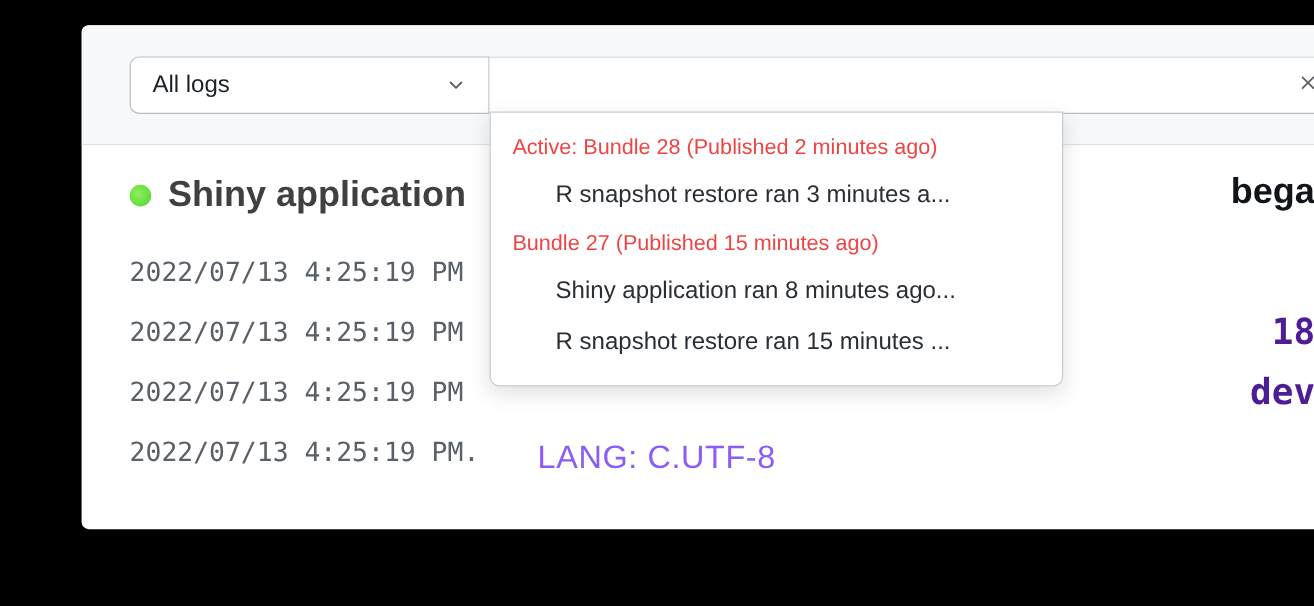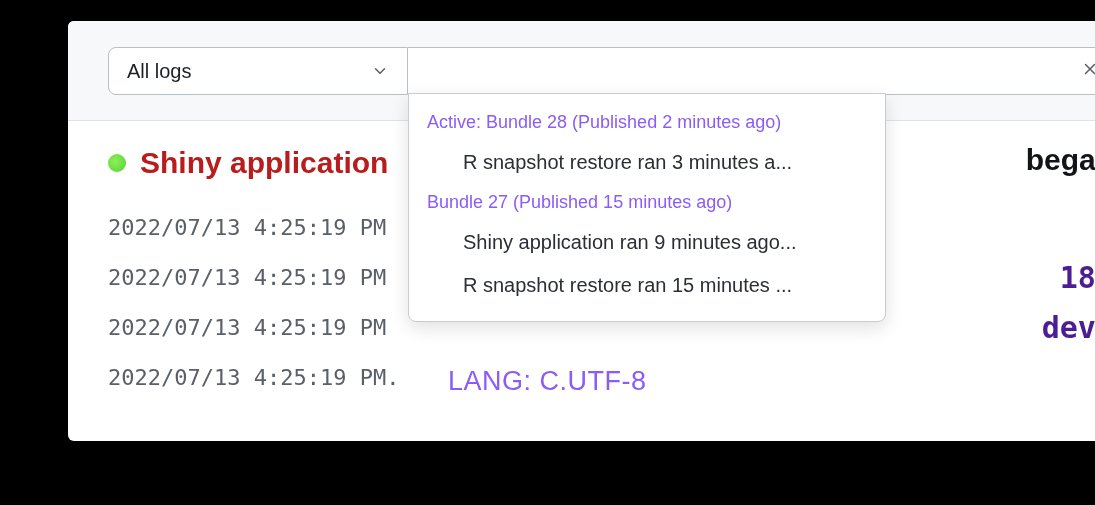--- a/index.html
+++ b/index.html
@@ -76,21 +76,21 @@
       height: 44px;
     }
     .status-dot {
       width: 18px; height: 18px;
       border-radius: 50%;
       background: radial-gradient(circle at 40% 40%, #8fef5a, #4fd42f);
     }
     .heading-text {
       font-size: 30px;
       font-weight: 700;
-      color: #b91c1c;
+      color: #404040;
       white-space: nowrap;
     }
     .heading-right {
       position: absolute;
       right: 40px;
       top: 22px;
       font-size: 30px;
       font-weight: 700;
       color: #111418;
     }
@@ -131,21 +131,21 @@
       background: #fff;
       border: 1px solid #c7ccd1;
       border-radius: 0 0 8px 8px;
       box-shadow: 0 6px 18px rgba(0,0,0,0.12);
       padding: 10px 0 14px 0;
       z-index: 10;
     }
     .dd-header {
       padding: 8px 18px 8px 18px;
       font-size: 18px;
-      color: #8b5cf6;
+      color: #ef4444;
     }
     .dd-item {
       display: flex;
       align-items: center;
       padding: 10px 18px 10px 18px;
       font-size: 20px;
       color: #2a2f35;
       cursor: pointer;
       gap: 12px;
       position: relative;
@@ -208,21 +208,21 @@
       <div class="dd-header">Active: Bundle 28 (Published 2 minutes ago)</div>
       <div class="dd-item">
         <span class="dd-spacer"></span>
         <span class="dd-label">R snapshot restore ran 3 minutes a...</span>
       </div>
     </div>
     <div>
       <div class="dd-header">Bundle 27 (Published 15 minutes ago)</div>
       <div class="dd-item">
         <span class="dd-spacer"></span>
-        <span class="dd-label">Shiny application ran 9 minutes ago...</span>
+        <span class="dd-label">Shiny application ran 8 minutes ago...</span>
       </div>
       <div class="dd-item">
         <span class="dd-spacer"></span>
         <span class="dd-label">R snapshot restore ran 15 minutes ...</span>
       </div>
     </div>
   </div>
 
   <div class="content">
     <div class="heading-row">

